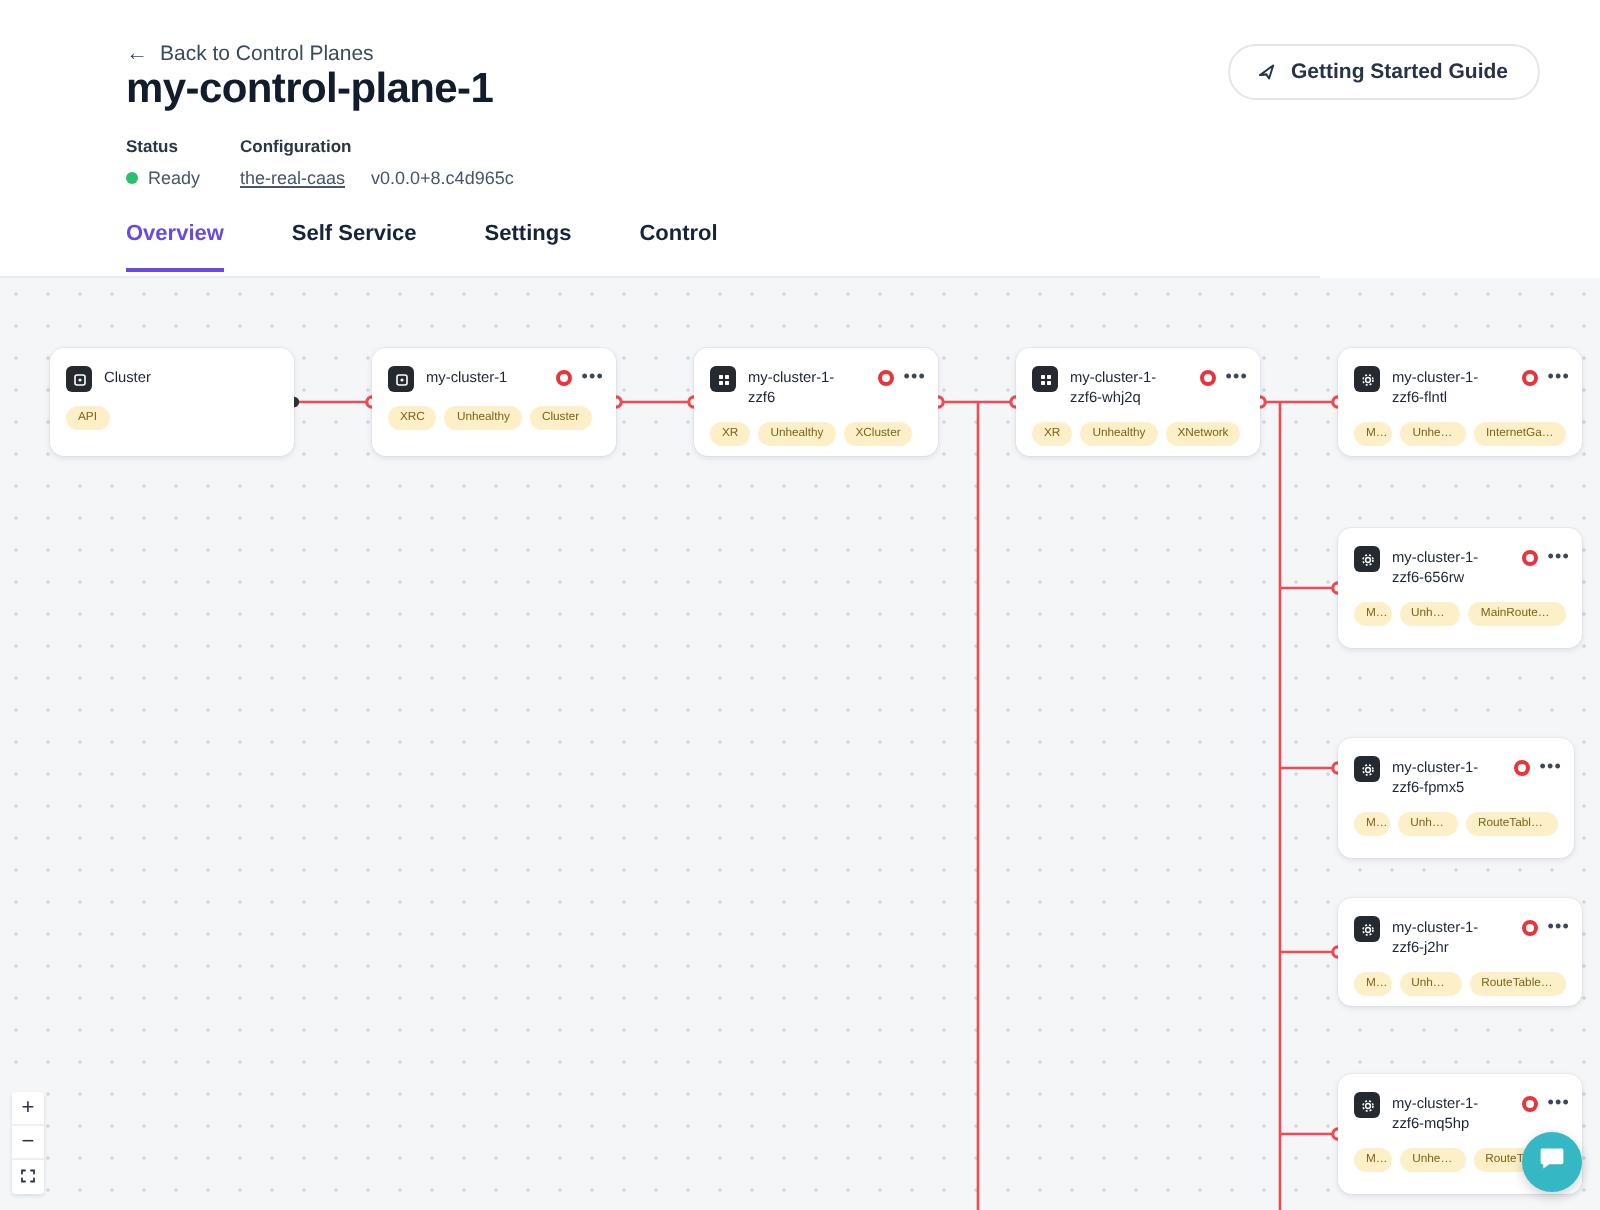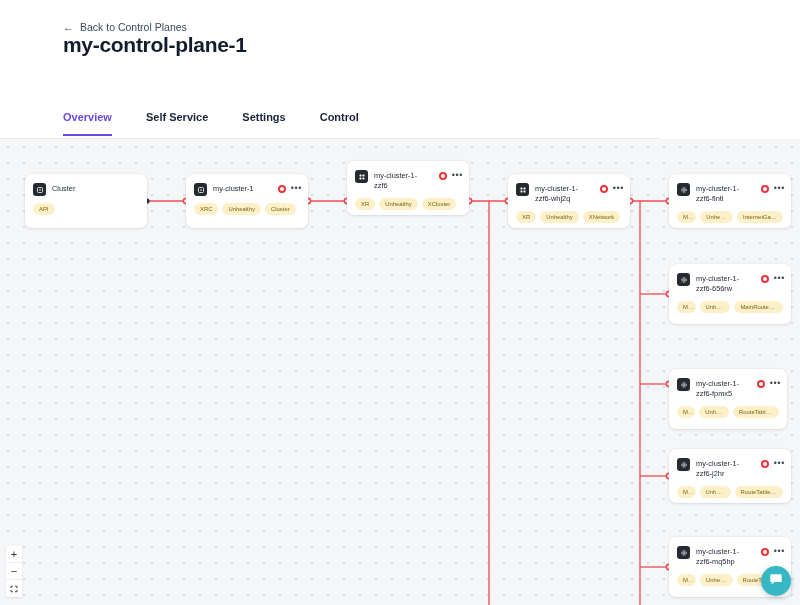--- a/index.html
+++ b/index.html
@@ -129,21 +129,46 @@
 
   <div class="header">
 
     <div class="back-link">
       <span class="back-arrow">←</span>
       <span>Back to Control Planes</span>
     </div>
 
     <div class="page-title">my-control-plane-1</div>
 
-
+    <div class="guide-btn">
+      <span>
+        <svg class="guide-icon" viewBox="0 0 16 16" fill="none" stroke="#253449" stroke-width="1.4" stroke-linecap="round" stroke-linejoin="round">
+          <path d="M3 9.5 L12.5 2.5 L9.5 12 L7.5 9 Z"></path>
+          <path d="M7.5 9 L3 9.5"></path>
+        </svg>
+      </span>
+      <span>Getting Started Guide</span>
+    </div>
+
+    <div class="meta">
+      <div class="meta-block status">
+        <div class="meta-label">Status</div>
+        <div class="meta-value-row">
+          <span class="status-dot"></span>
+          <span>Ready</span>
+        </div>
+      </div>
+      <div class="meta-block">
+        <div class="meta-label">Configuration</div>
+        <div class="meta-value-row">
+          <span class="cfg-link">the-real-caas</span>
+          <span class="cfg-ver">v0.0.0+8.c4d965c</span>
+        </div>
+      </div>
+    </div>
 
     <div class="tabs">
       <div class="tab active">Overview</div>
       <div class="tab">Self Service</div>
       <div class="tab">Settings</div>
       <div class="tab">Control</div>
     </div>
   </div>
 
   <div class="canvas">
@@ -212,21 +237,21 @@
         <span class="node-status"></span>
         <span class="node-menu">•••</span>
       </div>
       <div class="node-badges">
         <span class="badge">XRC</span>
         <span class="badge">Unhealthy</span>
         <span class="badge">Cluster</span>
       </div>
     </div>
 
-    <div class="node" style="left:347px; top:22px; width:122px; height:54px;">
+    <div class="node" style="left:347px; top:35px; width:122px; height:54px;">
       <div class="node-head">
         <span class="node-icon">
           <svg viewBox="0 0 16 16" fill="#fff">
               <rect x="3" y="3" width="4" height="4" rx="0.8"></rect>
               <rect x="9" y="3" width="4" height="4" rx="0.8"></rect>
               <rect x="3" y="9" width="4" height="4" rx="0.8"></rect>
               <rect x="9" y="9" width="4" height="4" rx="0.8"></rect>
             </svg>
         </span>
         <span class="node-title">my-cluster-1-zzf6</span>

